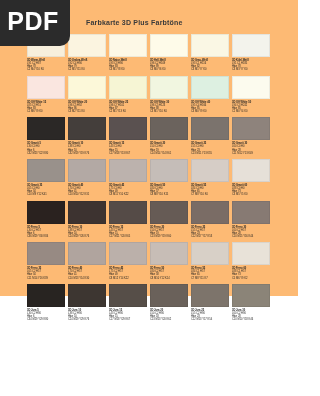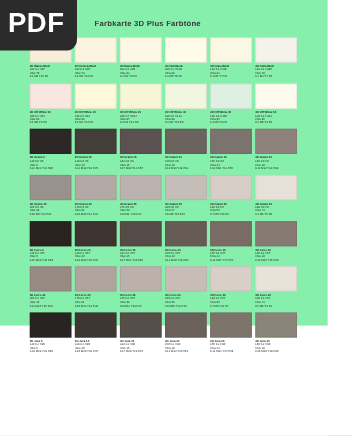--- a/index.html
+++ b/index.html
@@ -6,21 +6,21 @@
   * { margin:0; padding:0; box-sizing:border-box; }
   html,body {
     width:298px; height:396px;
     background:#ffffff;
     font-family:"Liberation Sans", sans-serif;
     overflow:hidden;
   }
   #page {
     position:relative;
     width:298px; height:296px;
-    background:#86efac;
+    background:#fdba74;
   }
 
   
   .doc-header {
     position:absolute;
     left:0; top:14px;
     width:298px; height:16px;
     display:flex; align-items:center;
   }
   .doc-title {

